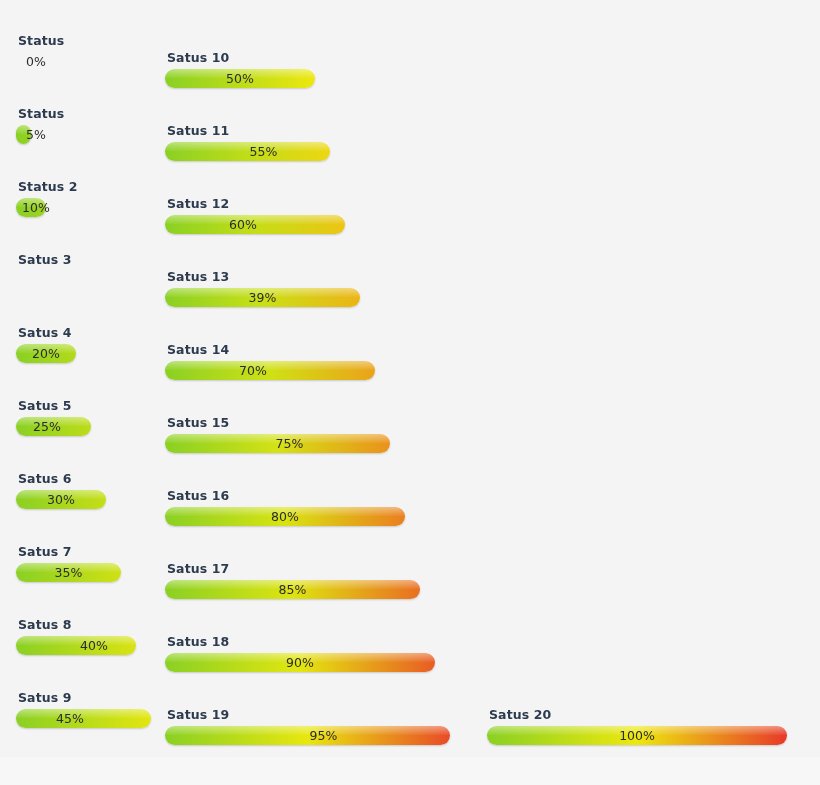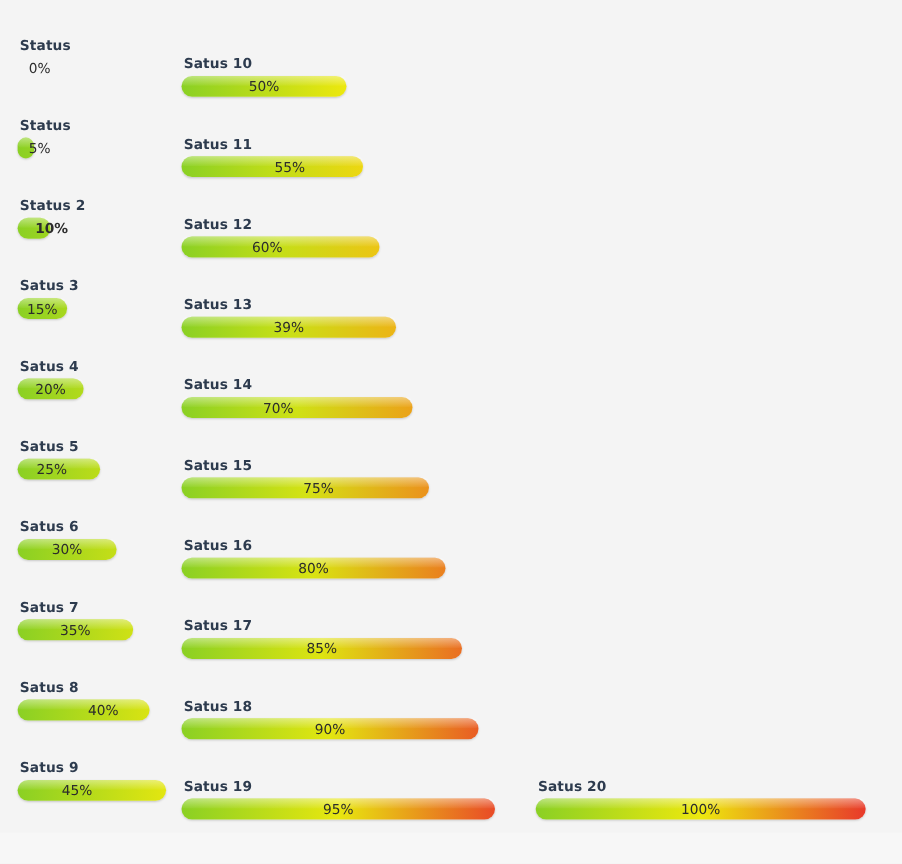--- a/index.html
+++ b/index.html
@@ -99,29 +99,25 @@
       <div class="bar-label">Status</div>
       <div class="track">
         <div class="fill" style="width: 15px; background: linear-gradient(to right, rgb(138, 208, 36) 0%, rgb(143, 209, 35) 50%, rgb(148, 210, 34) 100%);"></div>
         <div class="value" style="left: 0px; width: 40px;">5%</div>
       </div>
     </div>
     <div class="bar-group" style="left: 16px; top: 180px;">
       <div class="bar-label">Status 2</div>
       <div class="track">
         <div class="fill" style="width: 30px; background: linear-gradient(to right, rgb(138, 208, 36) 0%, rgb(148, 210, 34) 50%, rgb(158, 213, 32) 100%);"></div>
-        <div class="value" style="left: 11px; width: 40px; font-weight: bold;">10%</div>
+        <div class="value" style="left: 0px; width: 40px;">10%</div>
       </div>
     </div>
     <div class="bar-group" style="left: 16px; top: 253px;">
       <div class="bar-label">Satus 3</div>
-      <div class="track">
-        <div class="fill" style="width: 45px; background: linear-gradient(to right, rgb(138, 208, 36) 0%, rgb(153, 212, 33) 50%, rgb(168, 215, 29) 100%);"></div>
-        <div class="value" style="left: 0px; width: 45px;">15%</div>
-      </div>
     </div>
     <div class="bar-group" style="left: 16px; top: 326px;">
       <div class="bar-label">Satus 4</div>
       <div class="track">
         <div class="fill" style="width: 60px; background: linear-gradient(to right, rgb(138, 208, 36) 0%, rgb(158, 213, 32) 50%, rgb(178, 218, 27) 100%);"></div>
         <div class="value" style="left: 0px; width: 60px;">20%</div>
       </div>
     </div>
     <div class="bar-group" style="left: 16px; top: 399px;">
       <div class="bar-label">Satus 5</div>
@@ -218,21 +214,21 @@
       <div class="bar-label">Satus 18</div>
       <div class="track">
         <div class="fill" style="width: 270px; background: linear-gradient(to right, rgb(138, 208, 36) 0%, rgb(227, 230, 16) 50%, rgb(233, 92, 36) 100%);"></div>
         <div class="value" style="left: 0px; width: 270px;">90%</div>
       </div>
     </div>
     <div class="bar-group" style="left: 165px; top: 708px;">
       <div class="bar-label">Satus 19</div>
       <div class="track">
         <div class="fill" style="width: 285px; background: linear-gradient(to right, rgb(138, 208, 36) 0%, rgb(232, 231, 15) 50%, rgb(233, 75, 39) 100%);"></div>
-        <div class="value" style="left: 0px; width: 285px;">95%</div>
+        <div class="value" style="left: 16px; width: 285px;">95%</div>
       </div>
     </div>
     <div class="bar-group" style="left: 487px; top: 708px;">
       <div class="bar-label">Satus 20</div>
       <div class="track">
         <div class="fill" style="width: 300px; background: linear-gradient(to right, rgb(138, 208, 36) 0%, rgb(237, 232, 14) 50%, rgb(232, 57, 42) 100%);"></div>
         <div class="value" style="left: 0px; width: 300px;">100%</div>
       </div>
     </div>
   </div>

